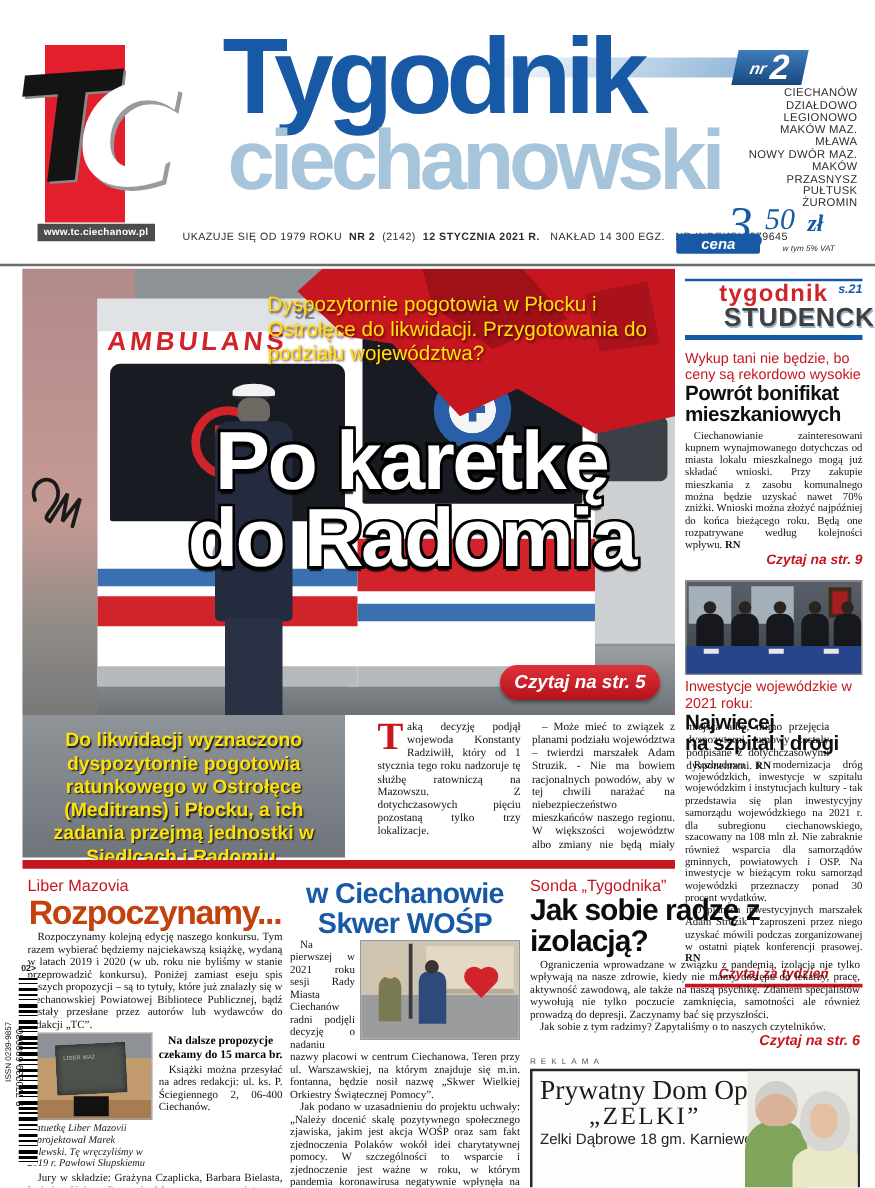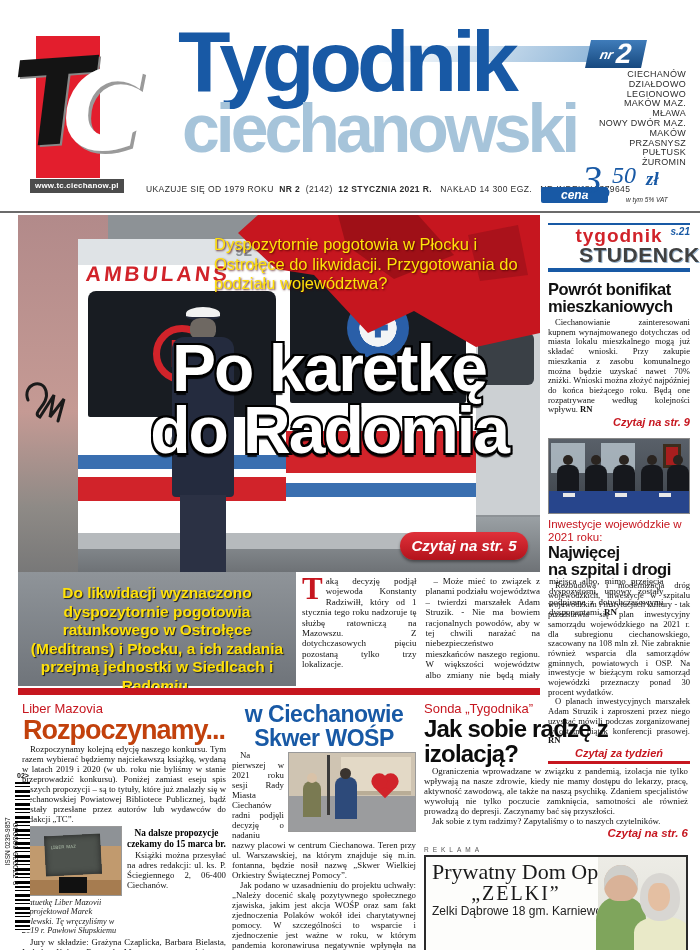--- a/index.html
+++ b/index.html
@@ -55,21 +55,21 @@
   .medic-head { position:absolute; left:24px; top:11px; width:26px; height:22px; background:#6e6862; border-radius:40%; }
   .medic-body { position:absolute; left:6px; top:30px; width:62px; height:160px; background:#242b3e; border-radius:12px 12px 4px 4px; }
   .medic-legs { position:absolute; left:14px; top:188px; width:46px; height:77px; background:#2b3144; }
   .ph-redshape { position:absolute; left:200px; top:0; }
   .ph-kicker { position:absolute; right:16px; top:20px; width:310px; text-align:left; color:#ffe10a; font:16.5px/19.5px "Liberation Sans", sans-serif; text-shadow:1px 1px 2px rgba(70,0,0,.85); }
   .ph-headline { position:absolute; left:106px; top:122px; width:410px; text-align:center; font:bold 66px/62px "Liberation Sans", sans-serif; color:#fff; letter-spacing:-2px; }
   .ph-headline span { display:block; -webkit-text-stroke:4px #000; paint-order:stroke fill; text-shadow:2px 2px 0 #000,-2px -2px 0 #000,2px -2px 0 #000,-2px 2px 0 #000,0 4px 1px rgba(0,0,0,.85); }
   .ph-badge { position:absolute; right:12px; bottom:12px; width:128px; height:28px; background:linear-gradient(180deg,#e0313a,#b3131c); border-radius:14px; color:#fff; font:bold italic 15px/28px "Liberation Sans", sans-serif; text-align:center; box-shadow:0 2px 3px rgba(0,0,0,.4); }
 
   
-  .standfirst { position:absolute; left:18px; top:572px; width:278px; height:114px; background:linear-gradient(180deg,#8f9499,#6f747a); padding:12px 4px 0 4px; text-align:center; }
+  .standfirst { position:absolute; left:18px; top:572px; width:258px; height:114px; background:linear-gradient(180deg,#8f9499,#6f747a); padding:12px 4px 0 4px; text-align:center; }
   .standfirst div { color:#ffe10a; font:bold 15.5px/18.5px "Liberation Sans", sans-serif; text-shadow:1px 1px 1px #1a1a1a; }
 
   
   .lead-text { position:absolute; left:302px; top:576px; width:238px; height:110px; column-count:2; column-gap:9px; font:9px/10.4px "Liberation Serif", serif; text-align:justify; color:#111; }
   .lead-text p { margin:0; }
   .lead-text p + p { text-indent:8px; }
   .dropcap { float:left; color:#c6161f; font:bold 31px/25px "Liberation Serif", serif; padding-right:3px; }
   .byline { font-weight:bold; }
   .lead-redbar { position:absolute; left:18px; top:688px; width:522px; height:7px; background:#c6161f; }
 
@@ -265,20 +265,21 @@
 
   <div class="sidebar">
 
     <div class="studencki">
       <span class="stud-1">tygodnik</span>
       <span class="stud-2">STUDENCKI</span>
       <span class="stud-p">s.21</span>
     </div>
 
     <div class="sb-art">
+      <div class="sb-kicker">Wykup tani nie będzie, bo ceny są rekordowo wysokie</div>
       <div class="sb-head">Powrót bonifikat mieszkaniowych</div>
       <div class="sb-body">
         <p><span>Ciechanowianie zainteresowani kupnem wynajmowanego dotychczas od miasta lokalu mieszkalnego mogą już składać wnioski. Przy zakupie mieszkania z zasobu komunalnego można będzie uzyskać nawet 70% zniżki. Wnioski można złożyć najpóźniej do końca bieżącego roku. Będą one rozpatrywane według kolejności wpływu.</span> <span class="byline">RN</span></p>
       </div>
       <div class="sb-rm">Czytaj na str. 9</div>
     </div>
 
     <div class="sb-art">
       <div class="conf-photo">
         <div class="conf-win" style="left:2px;"></div>

